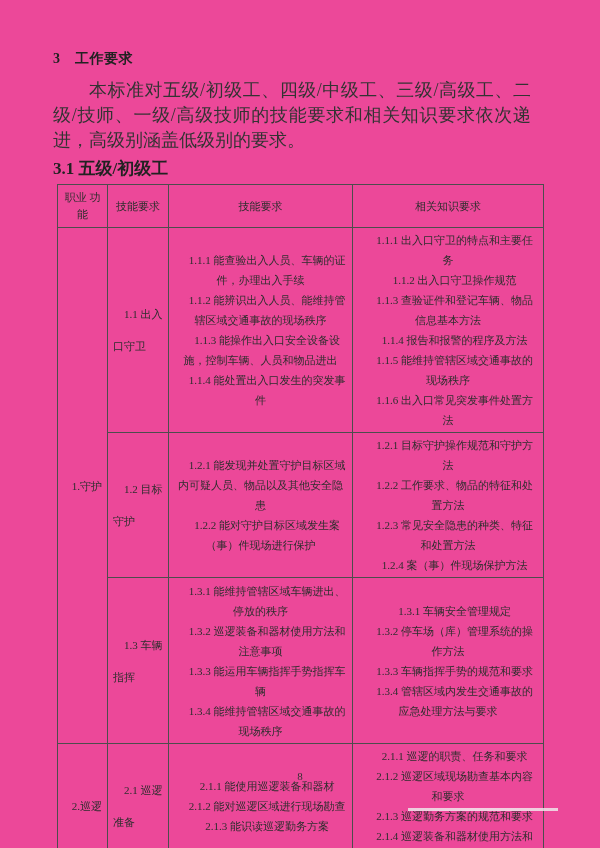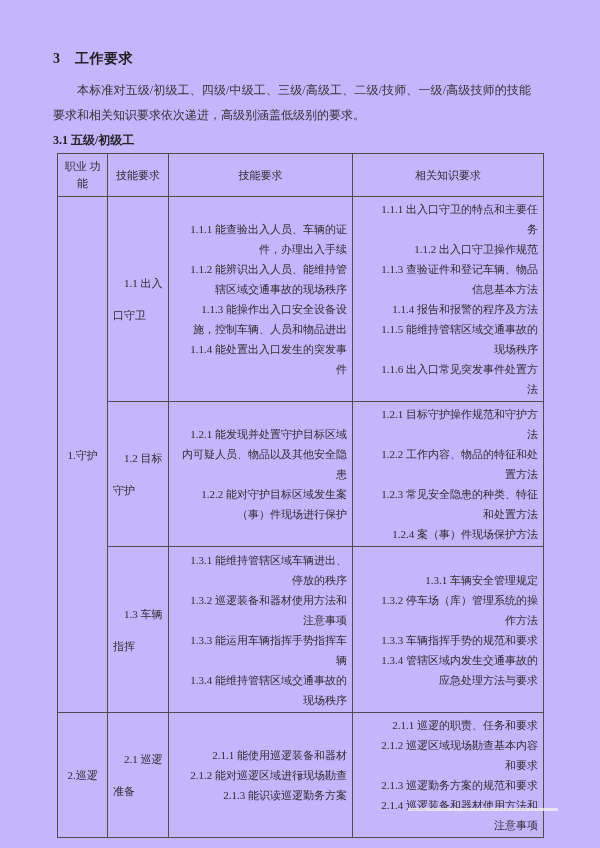--- a/index.html
+++ b/index.html
@@ -1,40 +1,40 @@
 <!DOCTYPE html>
 <html><head>
 <meta charset="utf-8">
 <style>
   html,body{margin:0;padding:0;background:#ffffff;}
   .page{
     position:relative;
     width:600px;height:848px;
-    background:#c4b5fd;
+    background:#ec4899;
     font-family:"Liberation Serif","DejaVu Serif",serif;
     color:#2e2e2e;
     overflow:hidden;
   }
   .content{
     position:absolute;
     left:53px;top:50px;width:494px;
   }
   .h1{
     font-size:14px;font-weight:bold;color:#222;
     letter-spacing:.5px;
     margin:0 0 10px 0;
   }
   .intro{
-    font-size:12px;line-height:25px;color:#333;
+    font-size:18px;line-height:25px;color:#333;
     text-indent:2em;
     margin:0 16px 4px 0;
     text-align:justify;
   }
   .h2{
-    font-size:12px;font-weight:bold;color:#222;
+    font-size:17px;font-weight:bold;color:#222;
     margin:2px 0 4px 0;
   }
   table.req{
     border-collapse:collapse;
     table-layout:fixed;
     width:486px;
     margin-left:4px;
     border-radius:14px;
   }
   table.req col.c1{width:50px;}
@@ -49,37 +49,37 @@
     vertical-align:middle;
     padding:2px 5px;
     overflow:hidden;
   }
   table.req th{
     text-align:center;
     line-height:17px;
     height:38px;
   }
   td.func{
-    text-align:center;
+    text-align:right;
     padding-left:6px;
     line-height:18px;
   }
   td.wcontent{
     line-height:32px;
     text-indent:1em;
     padding:2px 4px;
   }
   td.items{
     vertical-align:middle;
   }
   td.items p{
     margin:0;
     line-height:20px;
     text-indent:1.2em;
-    text-align:right;
+    text-align:center;
   }
   tr.r11{height:163px;}
   tr.r12{height:122px;}
   tr.r13{height:166px;}
   tr.r21{height:124px;}
   .pageno{
     position:absolute;
     left:0;right:0;
     top:770px;
     text-align:center;
@@ -140,21 +140,21 @@
           </td>
         </tr>
         <tr class="r12">
           <td class="wcontent">1.2 目标守护</td>
           <td class="items">
             <p>1.2.1 能发现并处置守护目标区域内可疑人员、物品以及其他安全隐患</p>
             <p>1.2.2 能对守护目标区域发生案（事）件现场进行保护</p>
           </td>
           <td class="items">
             <p>1.2.1 目标守护操作规范和守护方法</p>
-            <p>1.2.2 工作内容、物品的特征和处置方法</p>
+            <p>1.2.2 工作要求、物品的特征和处置方法</p>
             <p>1.2.3 常见安全隐患的种类、特征和处置方法</p>
             <p>1.2.4 案（事）件现场保护方法</p>
           </td>
         </tr>
         <tr class="r13">
           <td class="wcontent">1.3 车辆指挥</td>
           <td class="items">
             <p>1.3.1 能维持管辖区域车辆进出、停放的秩序</p>
             <p>1.3.2 巡逻装备和器材使用方法和注意事项</p>
             <p>1.3.3 能运用车辆指挥手势指挥车辆</p>

